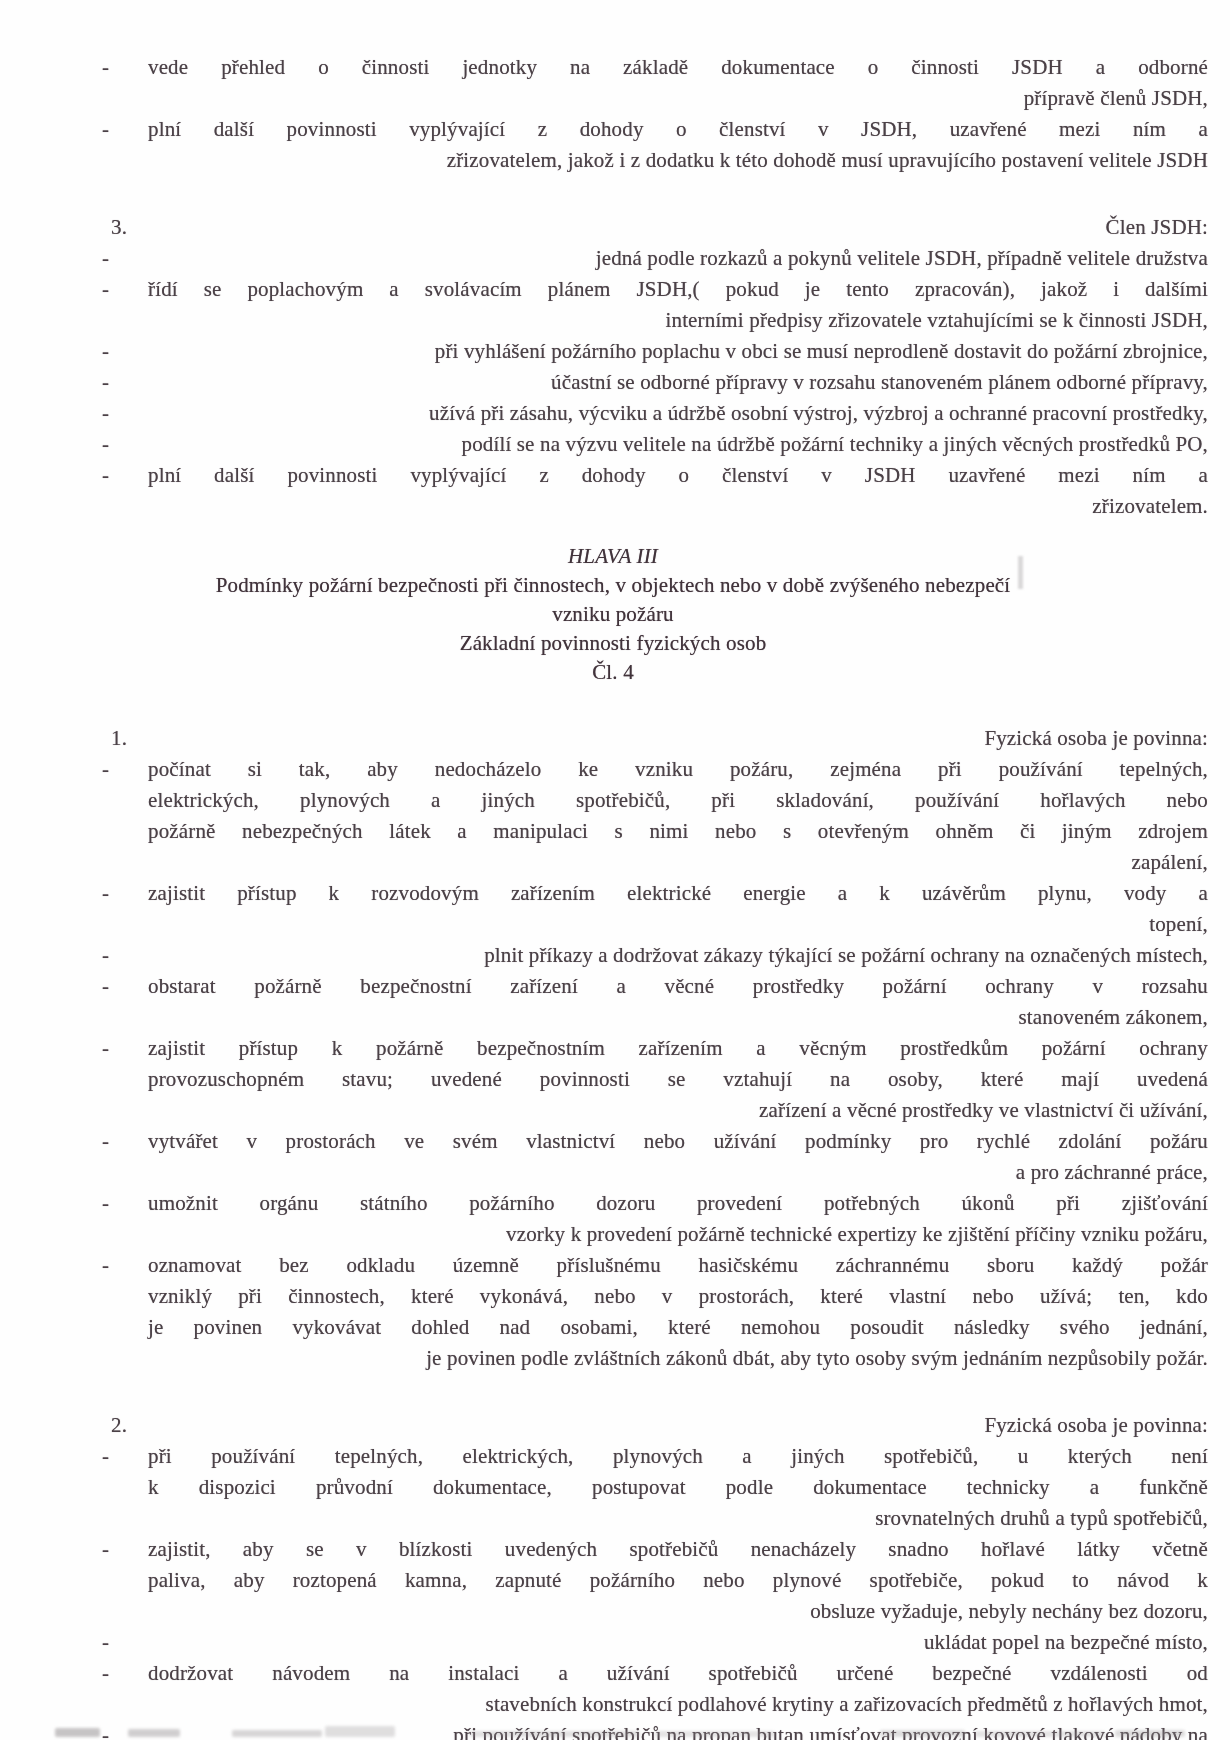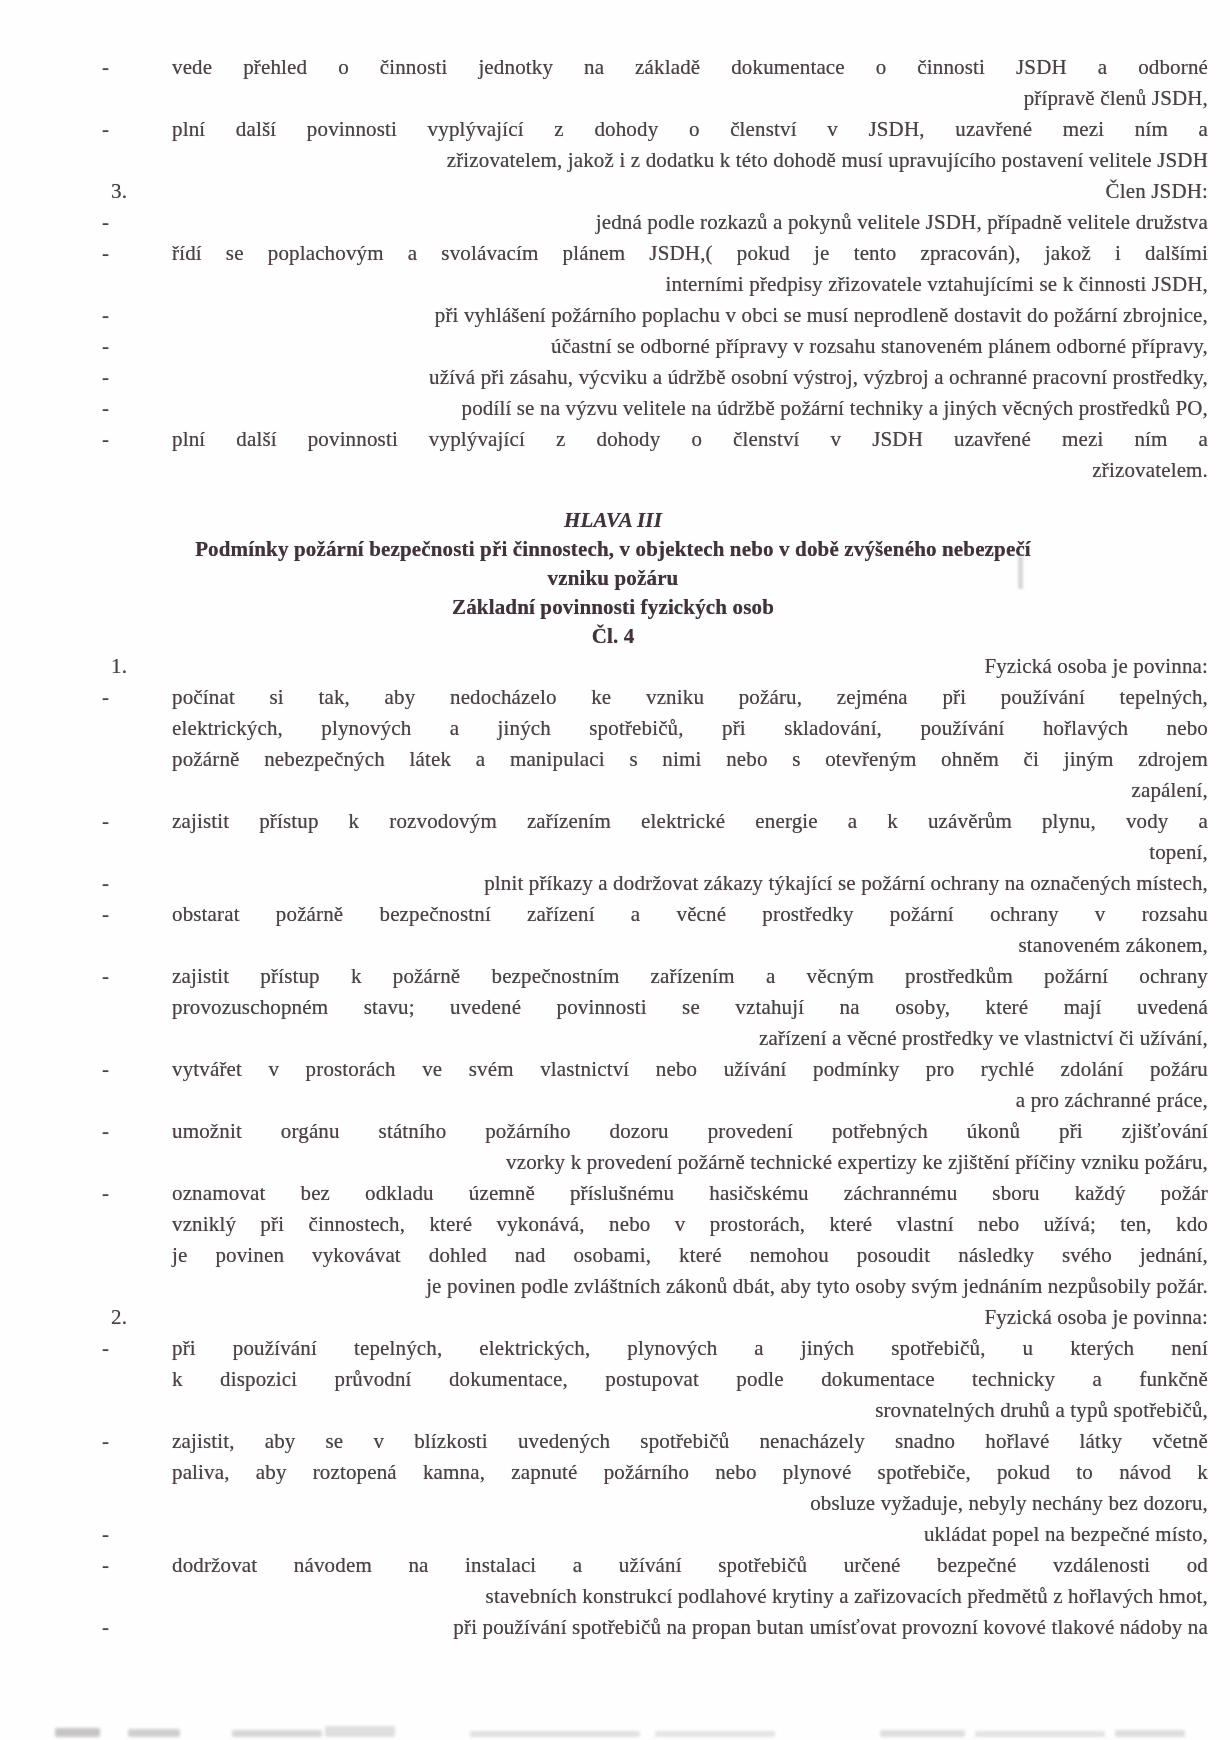--- a/index.html
+++ b/index.html
@@ -15,26 +15,26 @@
     position:absolute;left:100px;top:52px;width:1108px;
     font-size:21px;line-height:31px;
     color:#4b4147;
     letter-spacing:0.15px;
     text-shadow:0 0 0.7px rgba(75,65,71,0.65);
   }
   .row{position:relative;}
   .row .marker{position:absolute;top:0;}
   .row.bullet .marker{left:2px;}
   .row.numbered .marker{left:11px;}
-  .row.bullet .txt{margin-left:72px;}
-  .row.numbered .txt{margin-left:37px;}
+  .row.bullet .txt{margin-left:48px;}
+  .row.numbered .txt{margin-left:37px;margin-top:36px;}
   .line{white-space:normal;text-align:right;}
   .line.j{text-align:justify;text-align-last:justify;}
   .heading{
-    width:1026px;text-align:center;font-weight:bold;
+    width:1026px;text-align:center;font-weight:normal;
     color:#41333b;line-height:29px;
     text-shadow:0 0 0.7px rgba(65,51,59,0.7);
   }
   .heading.it{font-style:italic;}
   .spacer{height:20px;}
   
   .artifact-v{
     position:absolute;left:1018px;top:556px;width:5px;height:33px;
     background:#d2d0d1;filter:blur(1.2px);opacity:0.8;
   }

